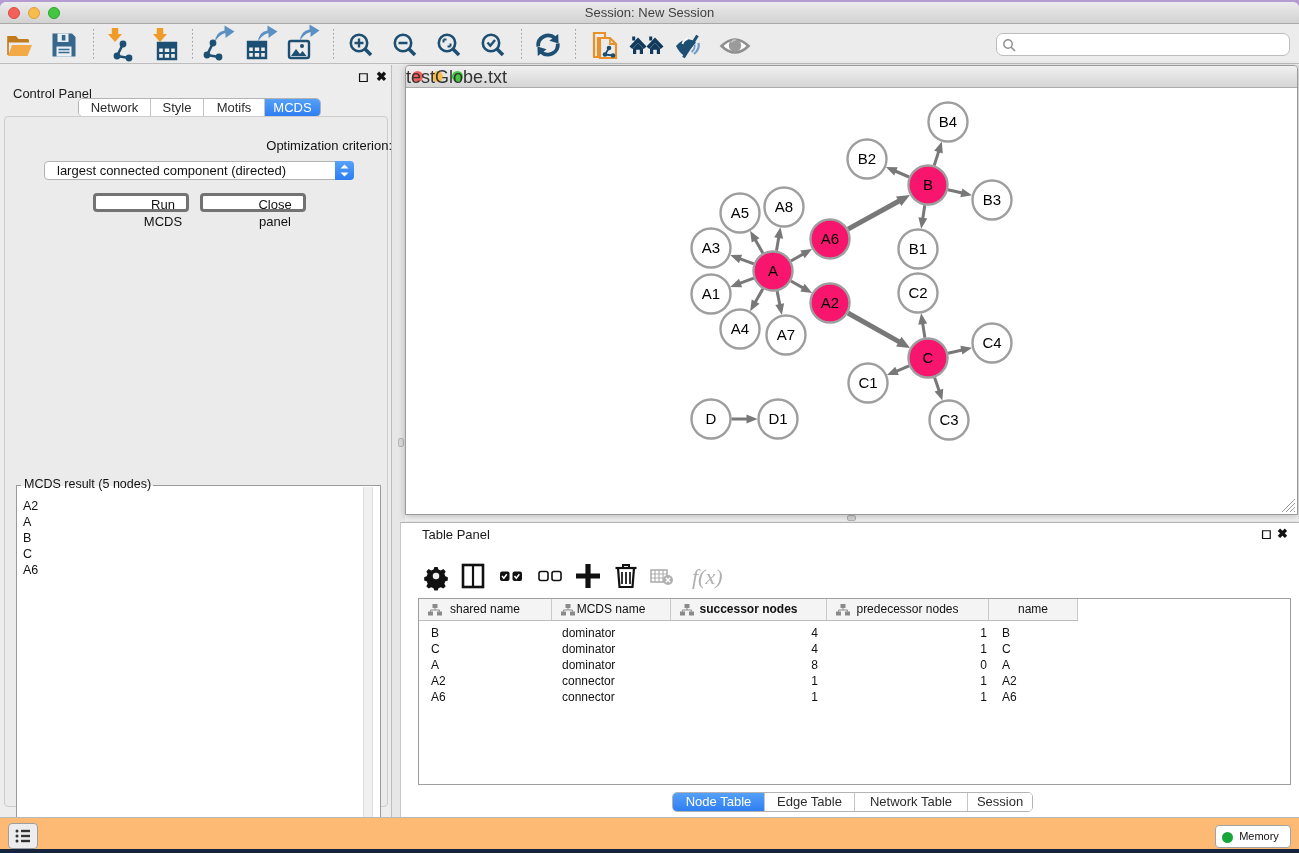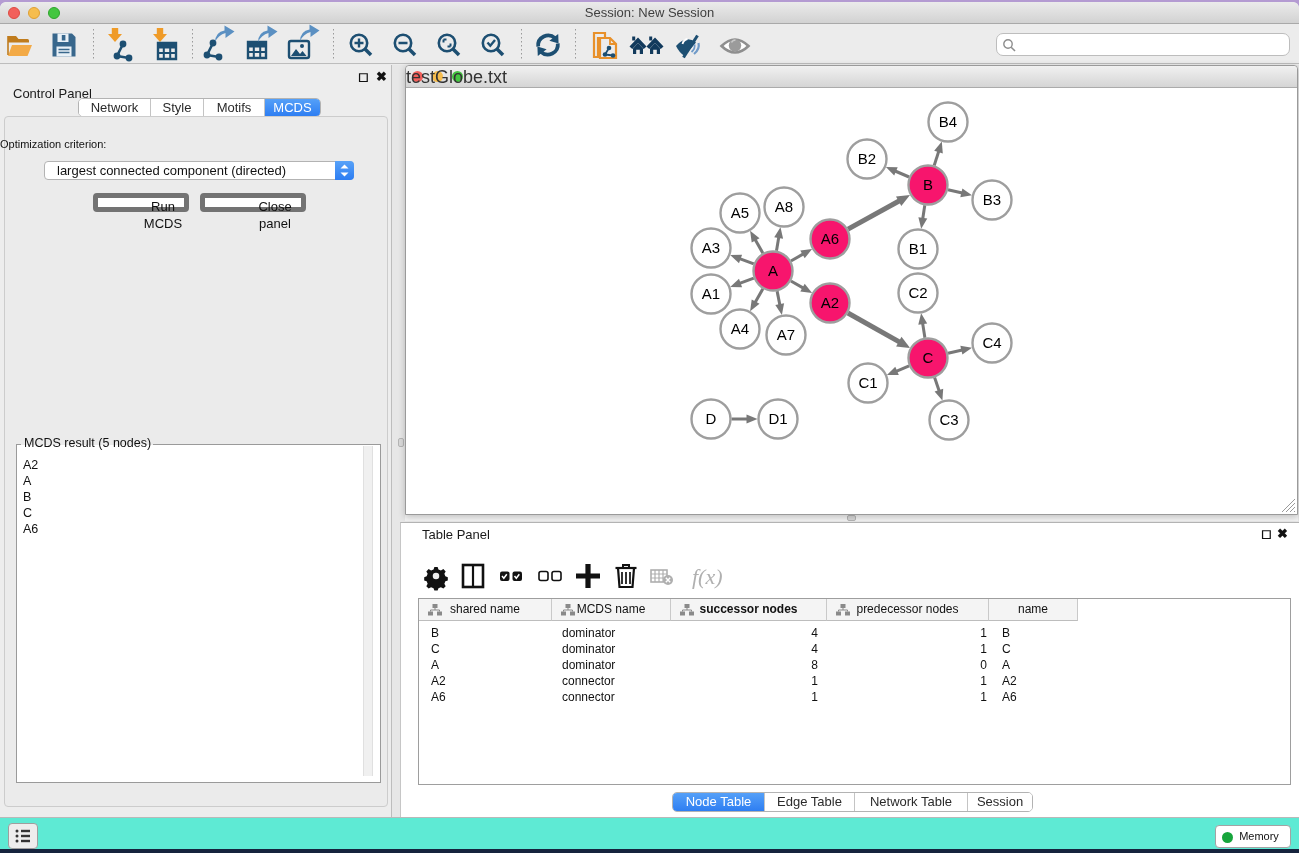--- a/index.html
+++ b/index.html
@@ -24,29 +24,29 @@
 #cpanel-title { left:13px; top:5px; font-size:13px; color:#1a1a1a;margin-top:16px; }
 .paneldots { font-size:13px; color:#111; font-weight:bold; }
 
 .tabgroup { display:flex; border:1px solid #b3b3b3; border-radius:5px; overflow:hidden; background:#fff; }
 .tabgroup .tab { font-size:13px; color:#2b2b2b; text-align:center; line-height:17px; border-right:1px solid #c4c4c4; background:#fff; }
 .tabgroup .tab:last-child { border-right:none; }
 .tabgroup .tab.sel { background:linear-gradient(#55a0f8,#2e7ef2); color:#fff; }
 #cptabs { left:78px; top:33px; width:243px; height:19px;align-items:center; }
 #cptabs .tab1 { width:72px; } #cptabs .tab2 { width:53px; } #cptabs .tab3 { width:61px; } #cptabs .tab4 { width:55px; }
 #cpinner { left:4px; top:51px; width:384px; height:691px; background:#ebebeb; border:1px solid #cccccc; border-radius:4px; }
-#optlabel { left:0; top:73px; width:392px; text-align:left; font-size:11px; color:#111; }
+#optlabel { left:0; top:73px; width:392px; text-align:right; font-size:13px; color:#111; }
 #dropdown { left:44px; top:96px; width:310px; height:19px; background:#fff; border:1px solid #b3b3b3; border-radius:4px; font-size:13px; color:#111; line-height:17px; padding-left:12px; }
 #dropstep { right:-1px; top:-1px; width:19px; height:19px; background:linear-gradient(#58a2f8,#2d7df2); border-radius:0 4px 4px 0; }
 #dropstep svg { position:absolute; left:3px; top:2px; }
-.btn { background:#fff; border:5px solid #737373; border-radius:4px; font-size:13px; color:#111; text-align:center; line-height:17px; height:19px;padding-left:44px; }
+.btn { background:#fff; border:3px solid #737373; border-radius:4px; font-size:13px; color:#111; text-align:center; line-height:17px; height:19px;padding-left:44px; }
 #btnrun { left:93px; top:128px; width:96px; }
 #btnclose { left:200px; top:128px; width:106px; }
 
-#grpbox { left:16px; top:379px; width:365px; height:339px; border:1px solid #9a9a9a; background:#fff; }
+#grpbox { left:16px; top:420px; width:365px; height:339px; border:1px solid #9a9a9a; background:#fff; }
 #grpgap { left:4px; top:-1px; width:132px; height:1px; background:#ebebeb; }
 #grplabel { left:7px; top:-9px; font-size:12.5px; color:#111; }
 #grplist { left:1px; top:4px; width:353px; font-size:12.5px; color:#111; line-height:16px; padding:8px 0 0 5px; }
 #grpscroll { right:7px; top:1px; width:10px; height:330px; background:#f0f0f0; border-left:1px solid #e0e0e0; border-right:1px solid #e0e0e0; }
 
 #dpane { left:392px; top:63px; width:907px; height:752px; background:#e7e7e7; }
 
 #gwin { left:405px; top:63px; width:893px; height:450px; background:#fff; border:1px solid #9a9a9a; border-radius:4px 4px 0 0; box-shadow:0 2px 7px rgba(0,0,0,0.22); }
 #gtitle { left:0; top:0; width:891px; height:22px; background:linear-gradient(#f1f1f1,#d5d5d5); border-bottom:1px solid #ababab; border-radius:4px 4px 0 0; }
 #gtitle .tl { width:11px; height:11px; top:5px; }
@@ -63,21 +63,21 @@
 .thead { top:0; height:22px; background:#f4f4f4; border-right:1px solid #c9c9c9; border-bottom:1px solid #bdbdbd; font-size:12px; color:#111; text-align:center; line-height:21px; }
 .trow { position:absolute; left:0; width:871px; font-size:12px; color:#111; height:16px; line-height:16px; }
 .trow .r { text-align:right; }
 .hicon { position:absolute; left:9px; top:5px; }
 .thead span { }
 
 #btabs { left:271px; top:269px; width:361px; height:20px; }
 #btabs .tab1 { width:92px; } #btabs .tab2 { width:90px; } #btabs .tab3 { width:113px; } #btabs .tab4 { width:64px; }
 #btabs .tab { line-height:18px; }
 
-#statusbar { left:0; top:815px; width:1299px; height:34px; background:#5eead4; border-top:1px solid #b9b9b9; }
+#statusbar { left:0; top:815px; width:1299px; height:34px; background:#fdba74; border-top:1px solid #b9b9b9; }
 #listbtn { left:8px; top:5px; width:30px; height:26px; border:1px solid #9e9e9e; border-radius:4px; background:#ededed; }
 #membtn { left:1215px; top:7px; width:76px; height:23px; border:1px solid #a3a3a3; border-radius:4px; background:#fff; font-size:11px; color:#111; line-height:21px; text-align:center; }
 #memdot { left:6px; top:6px; width:11px; height:11px; border-radius:50%; background:#17a53c; }
 </style>
 </head>
 <body>
 <div id="desktop-top" class="abs"></div>
 <div id="mainwin" class="abs">
   <div id="titlebar" class="abs">
     <div class="abs tl t1"></div>

